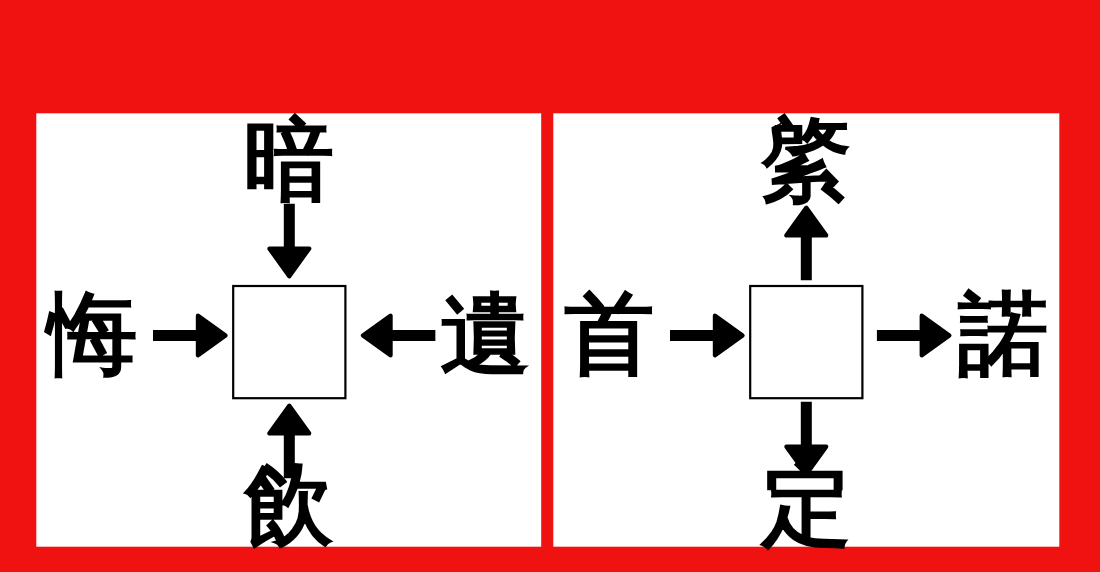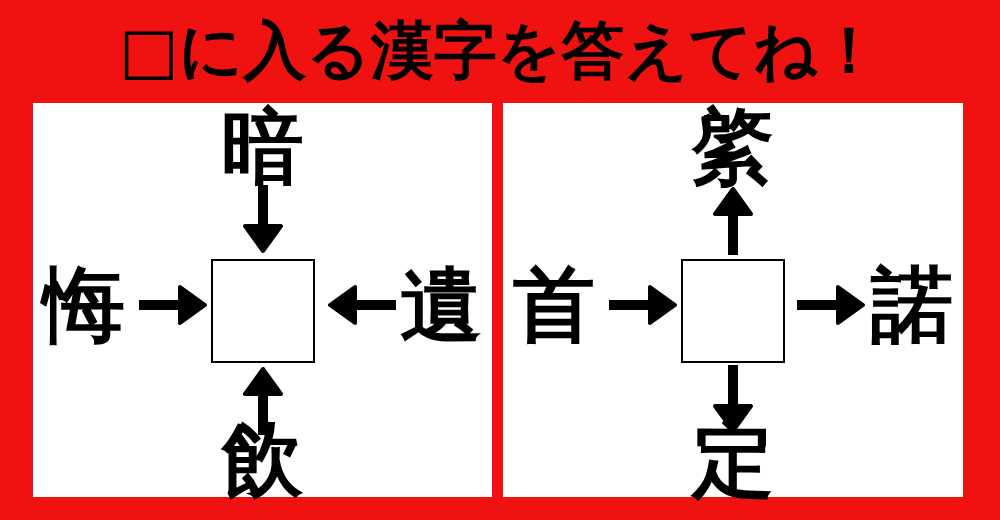--- a/index.html
+++ b/index.html
@@ -82,21 +82,20 @@
 
   .v-arrow svg, .h-arrow svg { display: block; width: 100%; height: 100%; }
   .flip { transform: rotate(180deg); }
   .v-arrow.flip { transform: rotate(180deg); }
 </style>
 </head>
 <body>
 
 <div id="canvas">
 
-  <div id="title">□に入る漢字を答えてね！</div>
 
   <div class="panel" id="panel-left">
     <div class="kanji k-top">暗</div>
 
     <div class="v-arrow va-top">
       <svg viewBox="0 0 44 70" xmlns="http://www.w3.org/2000/svg">
         <rect x="17" y="0" width="10" height="41" fill="#000"></rect>
         <path d="M4 41 L22 66 L40 41 Z" fill="#000" stroke="#000" stroke-width="4" stroke-linejoin="round"></path>
       </svg>
     </div>

